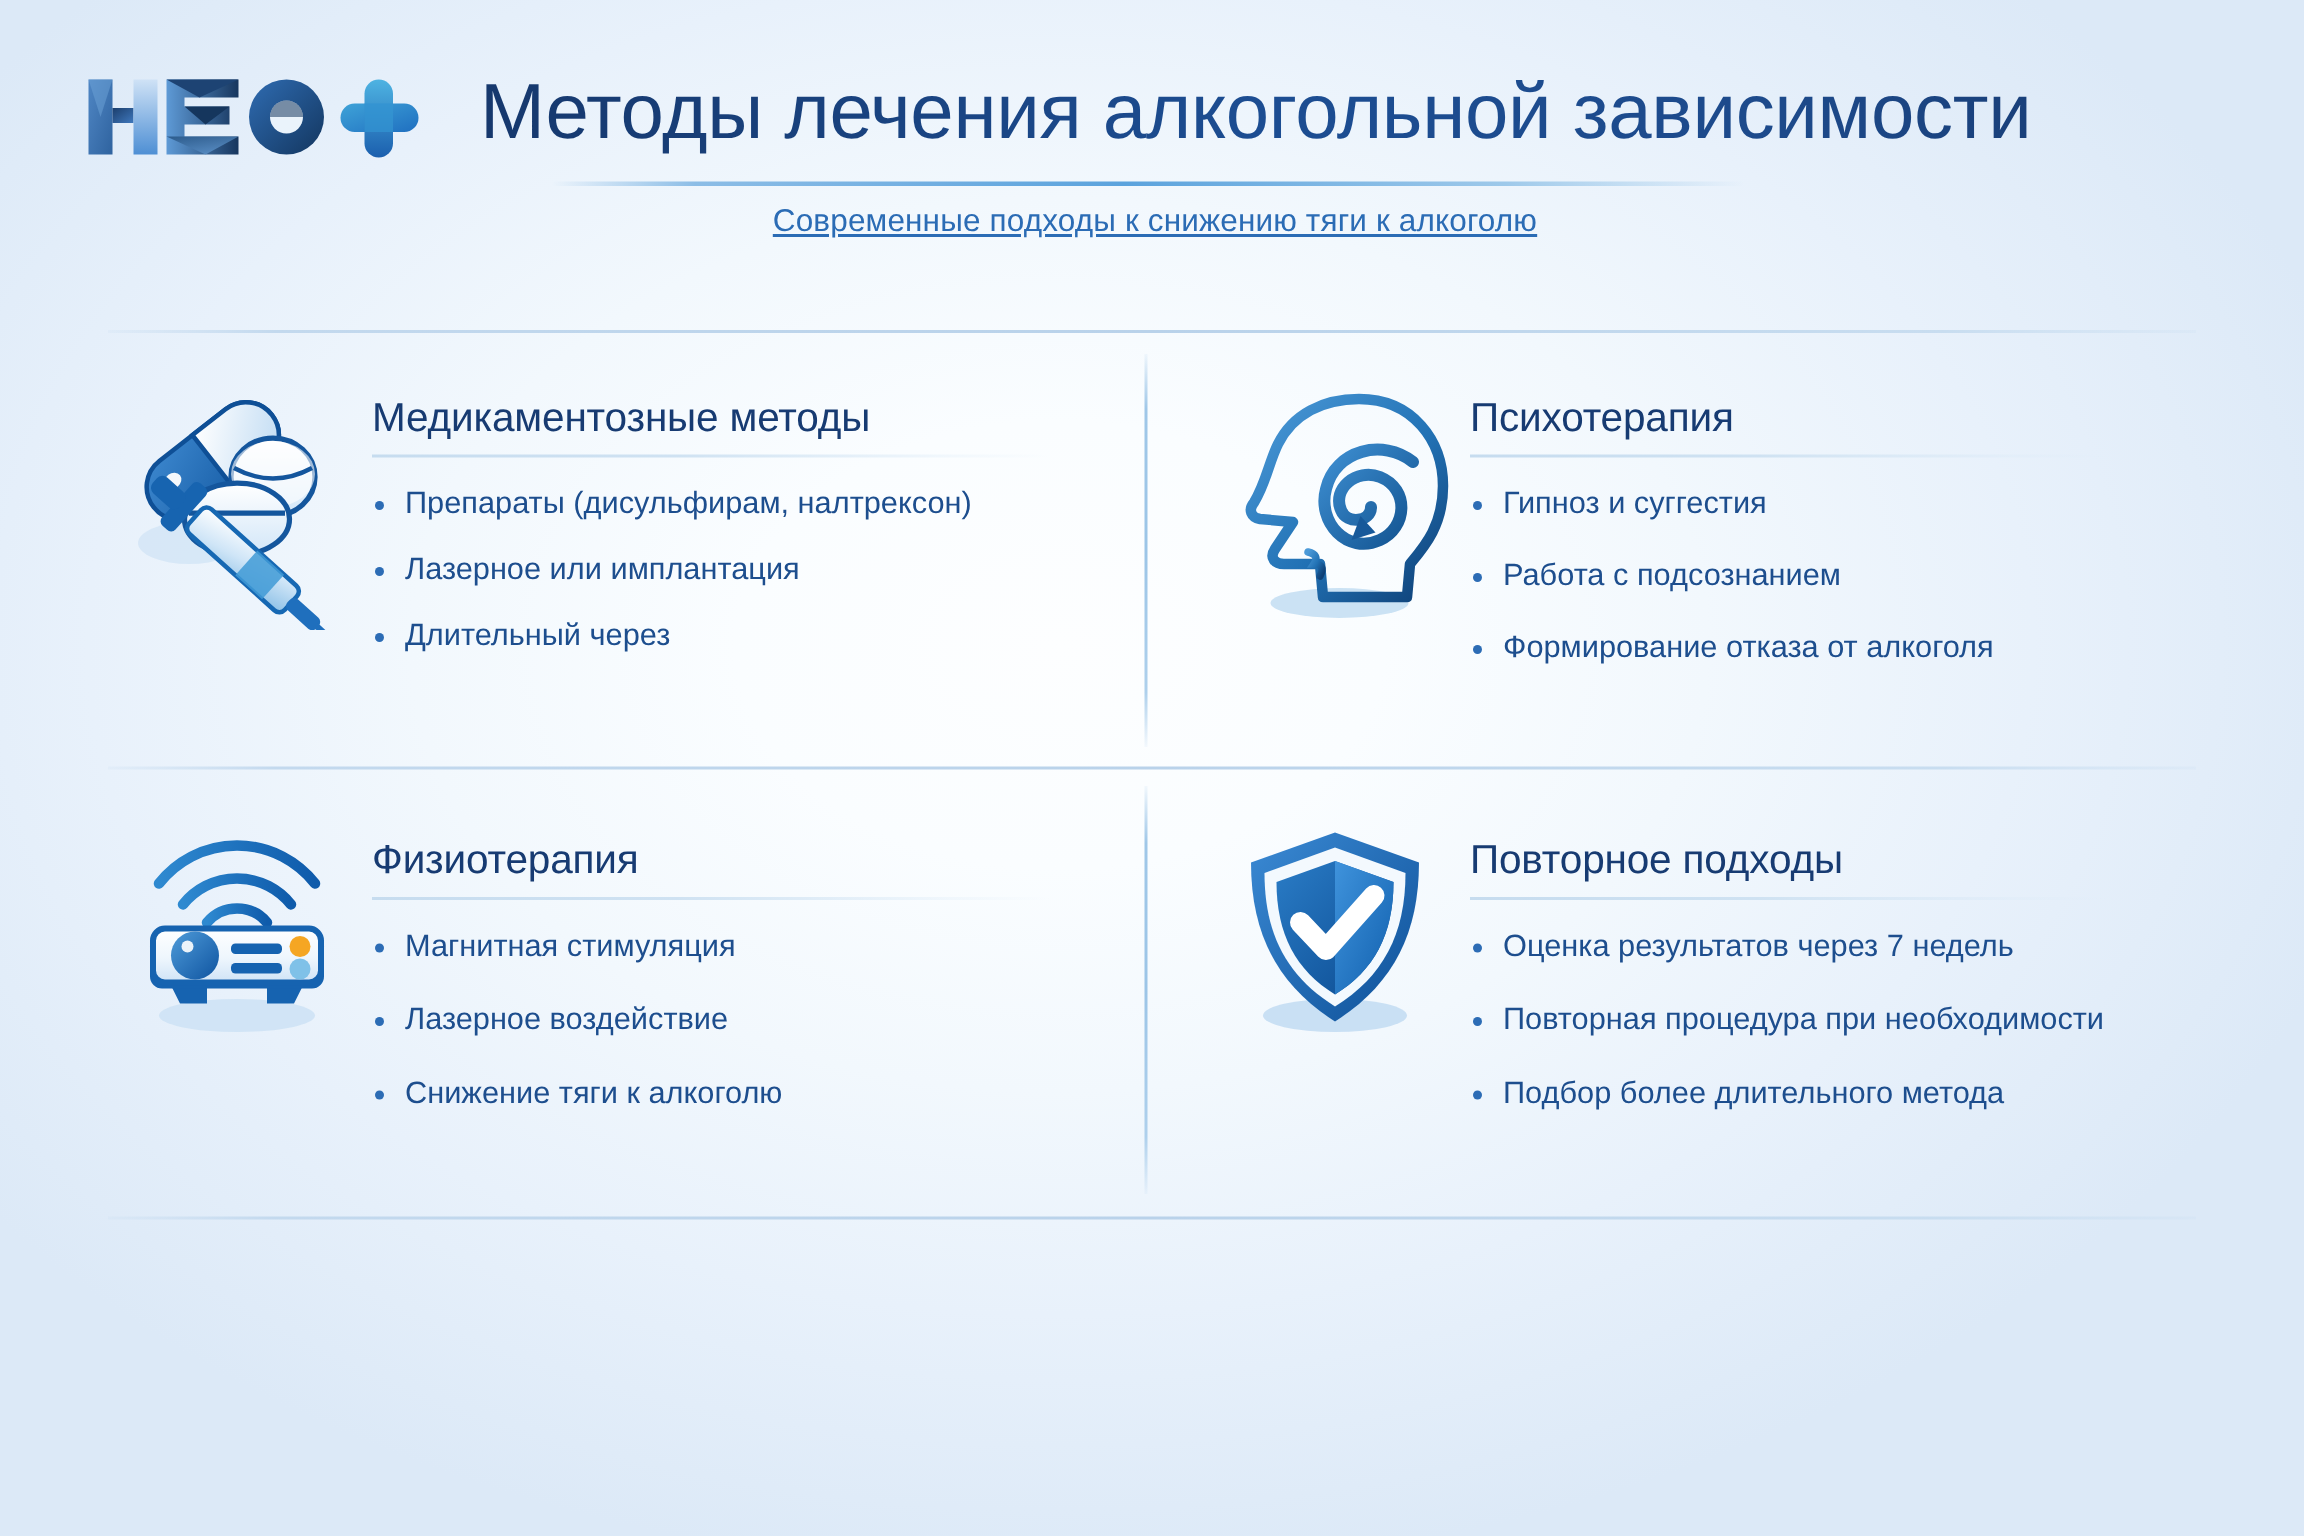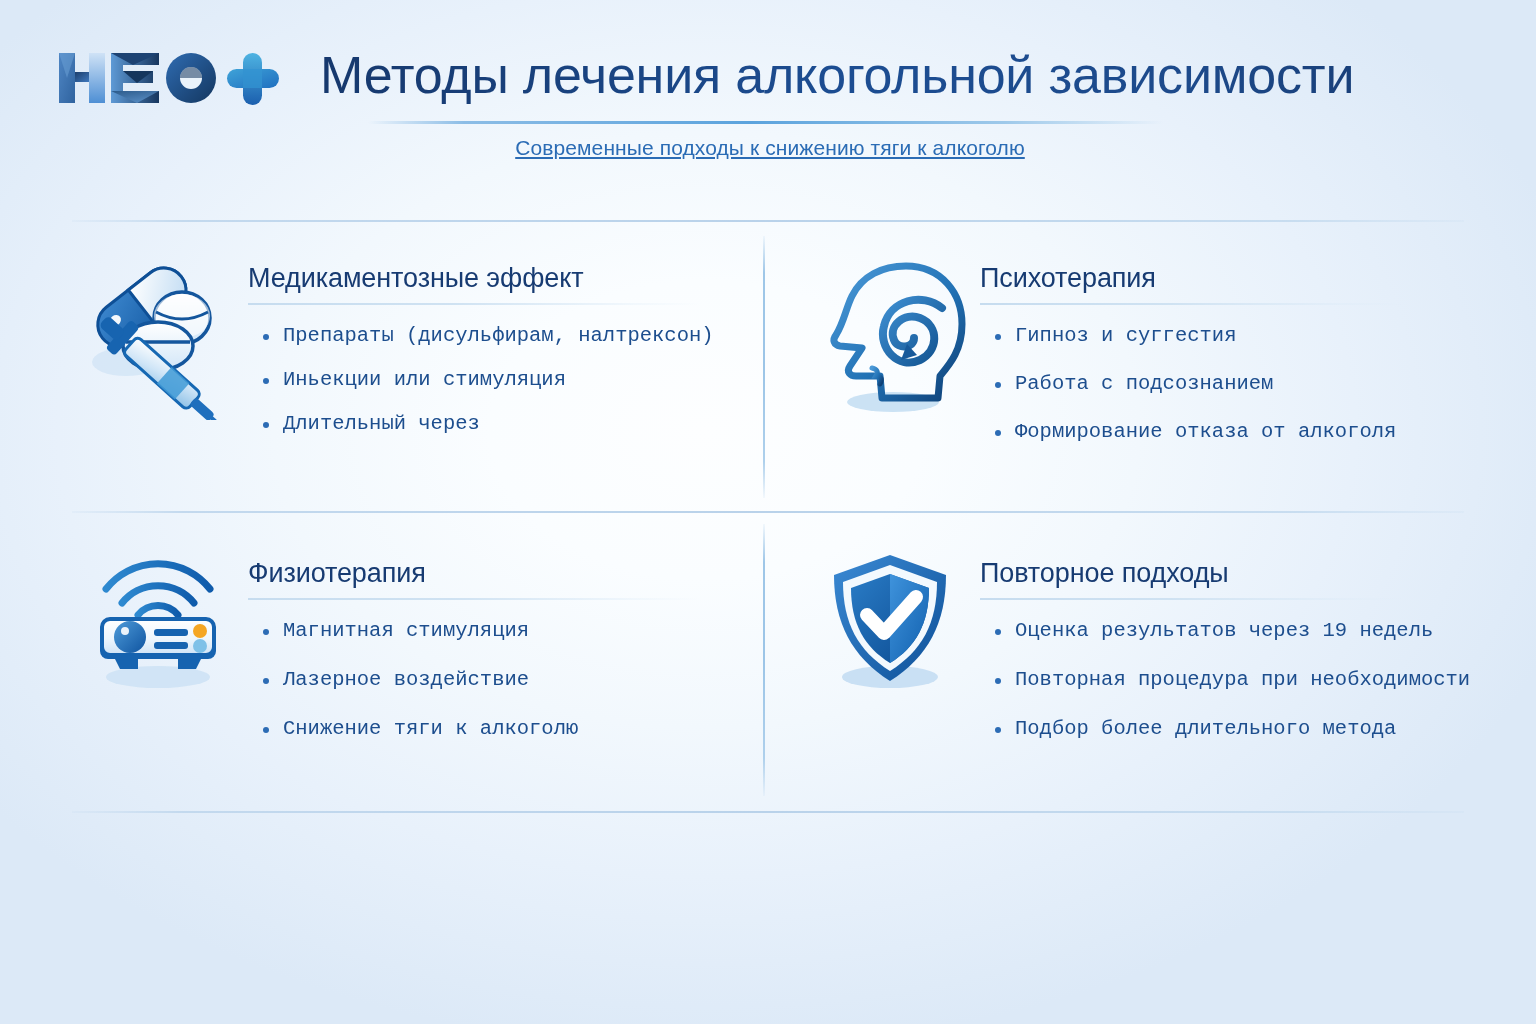--- a/index.html
+++ b/index.html
@@ -147,24 +147,23 @@
   .card-rule {
     margin-top: 9px;
     height: 2px;
     background: linear-gradient(90deg, #c6dcef 0%, #cfe2f2 45%, rgba(215,232,246,0.25) 85%, rgba(220,236,248,0) 100%);
   }
   .card-0 .card-rule, .card-2 .card-rule { width: 452px; }
   .card-1 .card-rule, .card-3 .card-rule { width: 425px; }
 
   .bullets {
     list-style: none;
-    margin: 13px;
+    margin: 0;
     padding: 0;
     margin-top: 18px;
-    font-family: Liberation Mono, monospace;
   }
   .bullets li {
     position: relative;
     padding-left: 22px;
     margin-bottom: 18px;
     font-size: 20.5px;
     color: #1d4e8e;
     line-height: 1.25;
     white-space: nowrap;
   }
@@ -311,25 +310,25 @@
             <rect x="38" y="118" width="86" height="22" rx="5" fill="url(#syrG)" stroke="#1668b3" stroke-width="3"></rect>
             <rect x="84" y="118" width="24" height="22" fill="#3f9ad6" opacity="0.85"></rect>
             <rect x="122" y="124" width="26" height="10" rx="4" fill="#1f6fbd"></rect>
             <line x1="146" y1="129" x2="176" y2="129" stroke="#1f6fbd" stroke-width="4"></line>
             <rect x="22" y="110" width="12" height="38" rx="4" fill="#1764b0"></rect>
             <rect x="2" y="122" width="24" height="14" rx="5" fill="#1764b0"></rect>
           </g>
         </svg>
       </div>
       <div class="card-body">
-        <div class="card-title">Медикаментозные эффект</div>
+        <div class="card-title">Медикаментозные методы</div>
         <div class="card-rule"></div>
         <ul class="bullets">
           <li>Препараты (дисульфирам, налтрексон)</li>
-          <li>Иньекции или стимуляция</li>
+          <li>Лазерное или имплантация</li>
           <li>Длительный через</li>
         </ul>
       </div>
     </div>
 
     <div class="card card-1">
       <div class="card-icon">
         <svg class="icon-svg" viewBox="0 0 160 170">
           <defs>
             <linearGradient id="headG" x1="0" y1="0" x2="1" y2="1">
@@ -454,21 +453,21 @@
           <path d="M80 29 L119 43 C119 78 106 102 80 118 C54 102 41 78 41 43 Z" fill="url(#shIn)"></path>
           <path d="M80 29 L119 43 C119 78 106 102 80 118 Z" fill="url(#shInR)"></path>
 
           <path d="M57 70 L74 88 L106 52" fill="none" stroke="#ffffff" stroke-width="14" stroke-linecap="round" stroke-linejoin="round"></path>
         </svg>
       </div>
       <div class="card-body">
         <div class="card-title">Повторное подходы</div>
         <div class="card-rule"></div>
         <ul class="bullets">
-          <li>Оценка результатов через 19 недель</li>
+          <li>Оценка результатов через 7 недель</li>
           <li>Повторная процедура при необходимости</li>
           <li>Подбор более длительного метода</li>
         </ul>
       </div>
     </div>
 
   </div>
 </div>
 
 </body></html>

